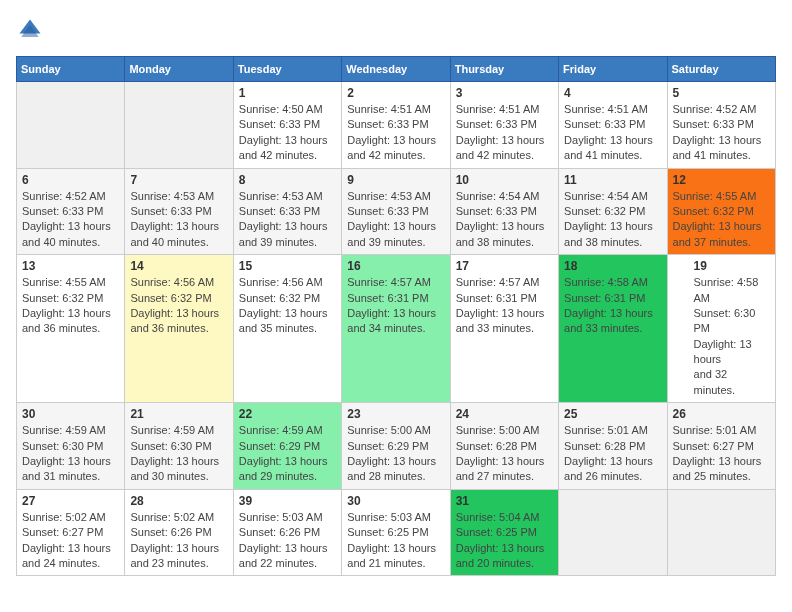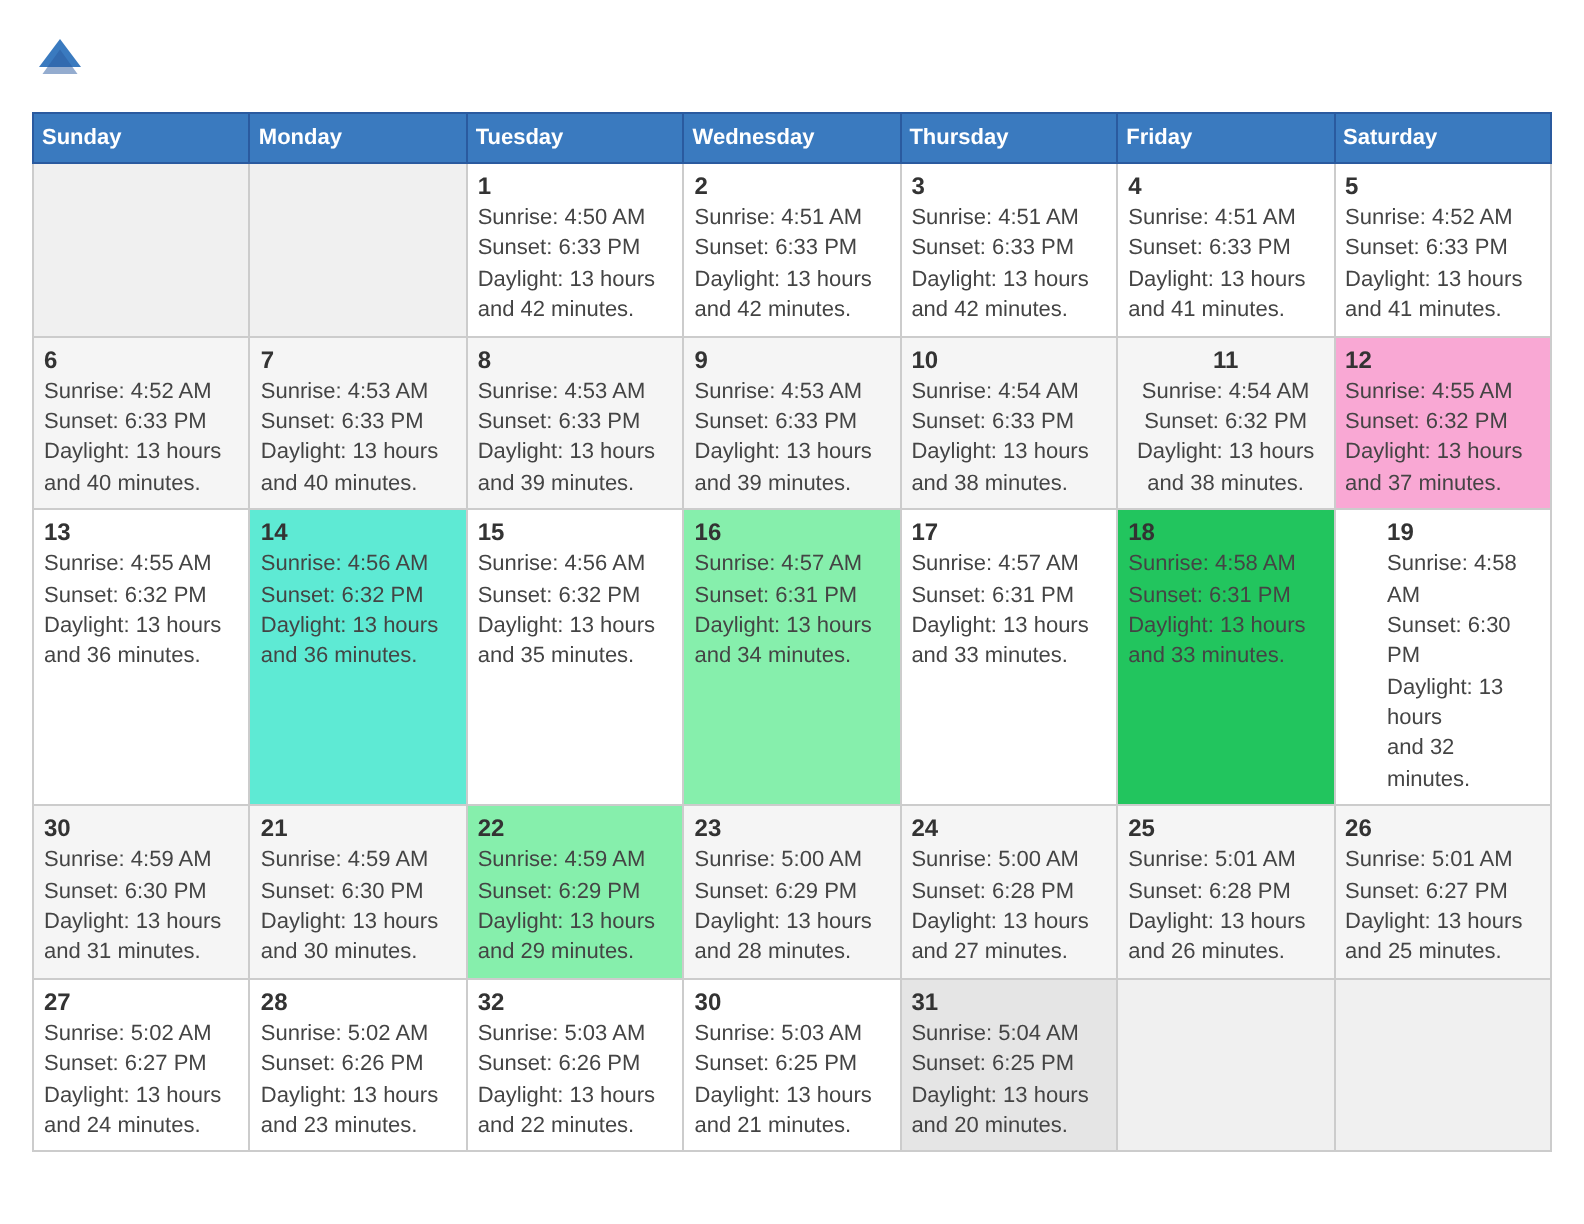--- a/index.html
+++ b/index.html
@@ -187,44 +187,44 @@
 Daylight: 13 hours
 and 39 minutes.</div>
         </td>
         <td style="background: rgb(245, 245, 245);">
           <div class="day-num">10</div>
           <div class="day-detail" style="white-space: pre-line;">Sunrise: 4:54 AM
 Sunset: 6:33 PM
 Daylight: 13 hours
 and 38 minutes.</div>
         </td>
-        <td style="background: rgb(245, 245, 245); text-align: center;">
+        <td style="background: rgb(245, 245, 245);">
           <div class="day-num">11</div>
           <div class="day-detail" style="white-space: pre-line;">Sunrise: 4:54 AM
 Sunset: 6:32 PM
 Daylight: 13 hours
 and 38 minutes.</div>
         </td>
-        <td style="background: #f9a8d4; margin-left: 12px;">
+        <td style="background: #f97316; margin-left: 12px;">
           <div class="day-num">12</div>
           <div class="day-detail" style="white-space: pre-line;">Sunrise: 4:55 AM
 Sunset: 6:32 PM
 Daylight: 13 hours
 and 37 minutes.</div>
         </td>
       </tr>
       <tr>
         <td style="background: rgb(255, 255, 255);">
           <div class="day-num">13</div>
           <div class="day-detail" style="white-space: pre-line;">Sunrise: 4:55 AM
 Sunset: 6:32 PM
 Daylight: 13 hours
 and 36 minutes.</div>
         </td>
-        <td style="background: #5eead4;">
+        <td style="background: #fef9c3;">
           <div class="day-num">14</div>
           <div class="day-detail" style="white-space: pre-line;">Sunrise: 4:56 AM
 Sunset: 6:32 PM
 Daylight: 13 hours
 and 36 minutes.</div>
         </td>
         <td style="background: rgb(255, 255, 255);">
           <div class="day-num">15</div>
           <div class="day-detail" style="white-space: pre-line;">Sunrise: 4:56 AM
 Sunset: 6:32 PM
@@ -320,34 +320,34 @@
 and 24 minutes.</div>
         </td>
         <td style="background: rgb(255, 255, 255);">
           <div class="day-num">28</div>
           <div class="day-detail" style="white-space: pre-line;">Sunrise: 5:02 AM
 Sunset: 6:26 PM
 Daylight: 13 hours
 and 23 minutes.</div>
         </td>
         <td style="background: rgb(255, 255, 255);">
-          <div class="day-num">32</div>
+          <div class="day-num">39</div>
           <div class="day-detail" style="white-space: pre-line;">Sunrise: 5:03 AM
 Sunset: 6:26 PM
 Daylight: 13 hours
 and 22 minutes.</div>
         </td>
         <td style="background: rgb(255, 255, 255);">
           <div class="day-num">30</div>
           <div class="day-detail" style="white-space: pre-line;">Sunrise: 5:03 AM
 Sunset: 6:25 PM
 Daylight: 13 hours
 and 21 minutes.</div>
         </td>
-        <td style="background: #e5e5e5;">
+        <td style="background: #22c55e;">
           <div class="day-num">31</div>
           <div class="day-detail" style="white-space: pre-line;">Sunrise: 5:04 AM
 Sunset: 6:25 PM
 Daylight: 13 hours
 and 20 minutes.</div>
         </td>
         <td class="empty-cell" style="background: rgb(235, 235, 235);"></td>
         <td class="empty-cell" style="background: rgb(235, 235, 235);"></td>
       </tr>
     </tbody>

